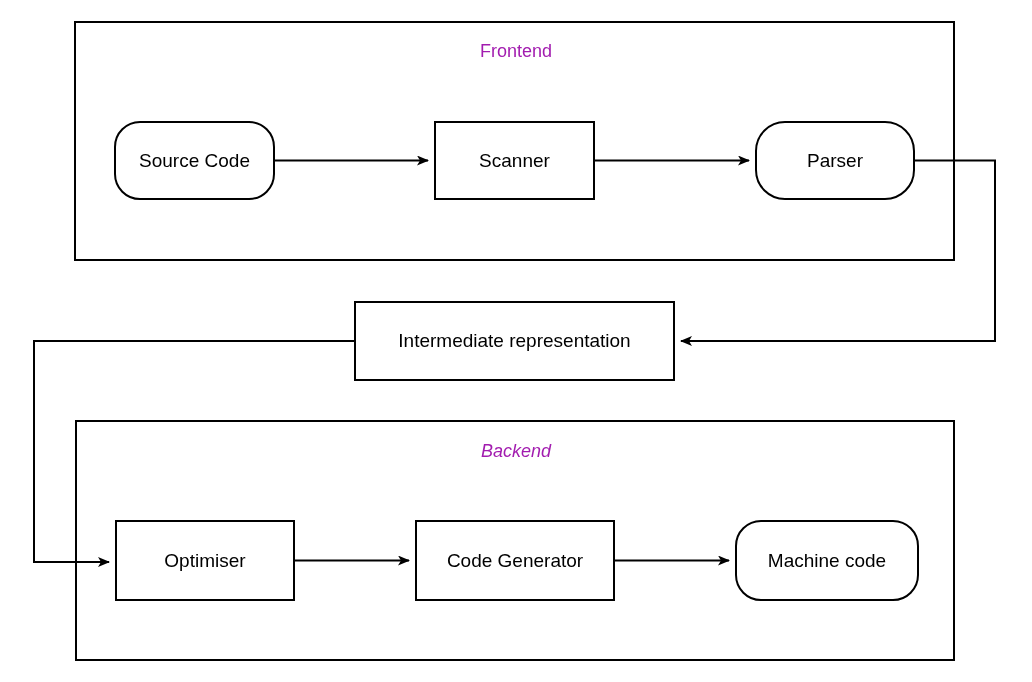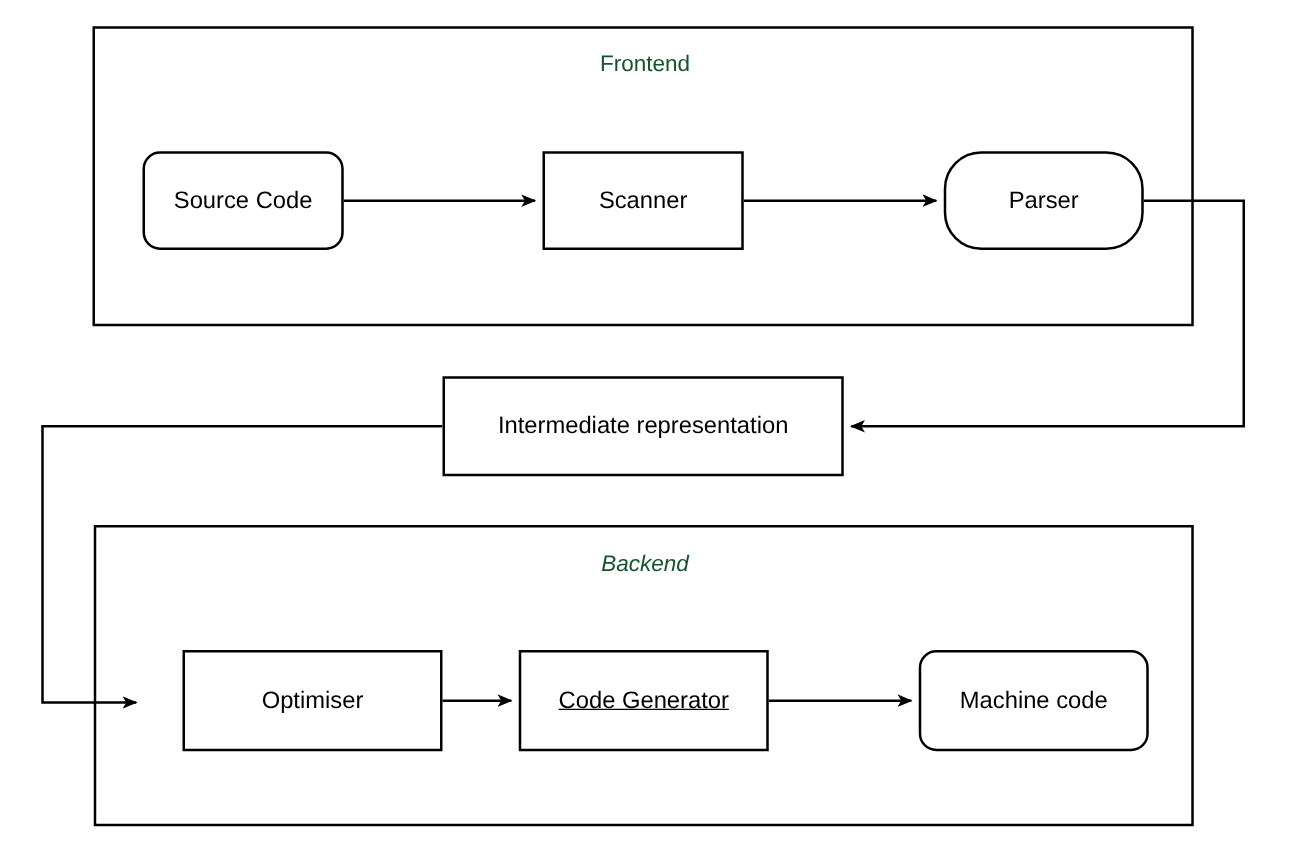--- a/index.html
+++ b/index.html
@@ -30,52 +30,52 @@
     position: absolute;
     box-sizing: border-box;
     border: 2px solid #000000;
     background: transparent;
   }
   .group-title {
     position: absolute;
     width: 100%;
     text-align: center;
     font-size: 18px;
-    color: #14532d;
+    color: #a21caf;
     line-height: 1;
     white-space: nowrap;
   }
   .node {
     position: absolute;
     box-sizing: border-box;
     border: 2px solid #000000;
     background: #ffffff;
     display: flex;
     align-items: center;
     justify-content: center;
     font-size: 19px;
     color: #000000;
     white-space: nowrap;
     z-index: 3;
   }
   .node.rounded {
-    border-radius: 14px;
+    border-radius: 26px;
   }
   
   #frontend-box { left: 74px;  top: 21px;  width: 881px; height: 240px; }
   #backend-box  { left: 75px;  top: 420px; width: 880px; height: 241px; }
   #frontend-title { left: 0; top: 42px; }
   #backend-title  { left: 0; top: 442px; font-style: italic; }
 
   #node-source-code    { left: 114px; top: 121px; width: 161px; height: 79px; }
   #node-scanner        { left: 434px; top: 121px; width: 161px; height: 79px; text-align: right; }
   #node-parser         { left: 755px; top: 121px; width: 160px; height: 79px; border-radius: 30px; }
   #node-ir             { left: 354px; top: 301px; width: 321px; height: 80px; }
-  #node-optimiser      { left: 115px; top: 520px; width: 208px; height: 81px; margin-left: 31px; }
-  #node-code-generator { left: 415px; top: 520px; width: 200px; height: 81px; text-decoration: underline; }
+  #node-optimiser      { left: 115px; top: 520px; width: 180px; height: 81px; }
+  #node-code-generator { left: 415px; top: 520px; width: 200px; height: 81px; }
   #node-machine-code   { left: 735px; top: 520px; width: 184px; height: 81px; }
 </style>
 </head>
 <body>
 
 <div id="canvas">
 
   <svg id="edge-layer" viewBox="0 0 1032 682" width="1032" height="682" aria-hidden="true">
     <defs>
       <marker id="arrow-right" markerWidth="12" markerHeight="10" refX="11" refY="5" orient="auto" markerUnits="userSpaceOnUse">

